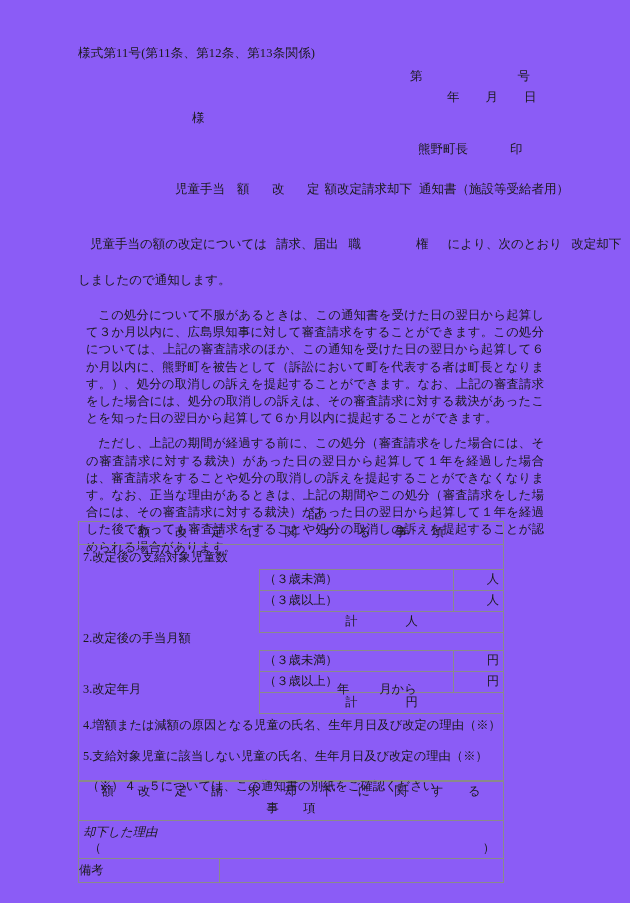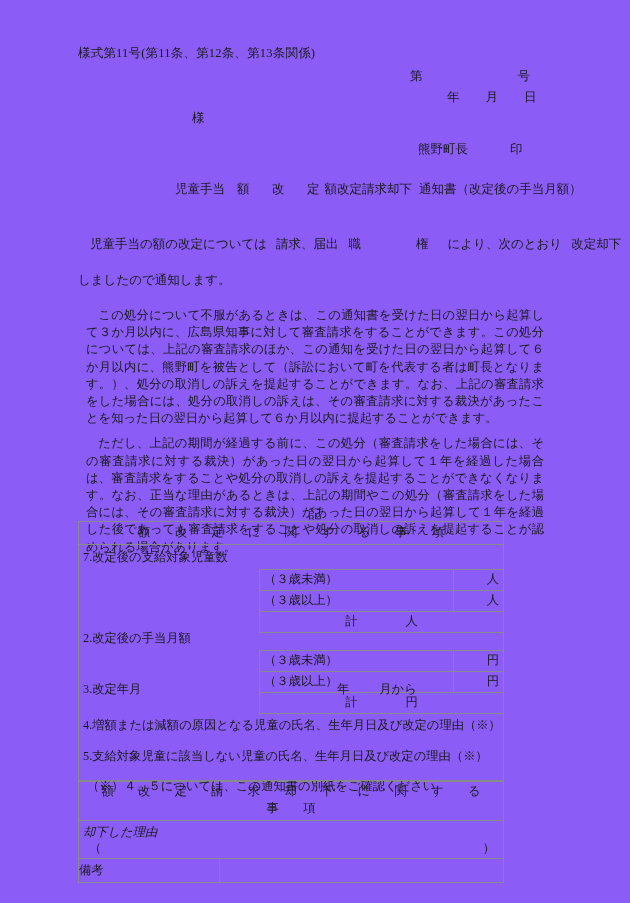--- a/index.html
+++ b/index.html
@@ -267,21 +267,21 @@
   <div class="issuer">
     <span>熊野町長</span><span class="seal-gap"></span><span>印</span>
   </div>
 
   <div class="title-row">
     <span class="t-lead">児童手当</span>
     <span class="stack">
       <span class="s-top">額　改　定</span>
       <span class="s-bot">額改定請求却下</span>
     </span>
-    <span class="t-lead">通知書（改定後の手当月額）</span>
+    <span class="t-lead">通知書（施設等受給者用）</span>
   </div>
 
   <div class="intro-row">
     <span class="i-seg">児童手当の額の改定については</span>
     <span class="stack">
       <span class="s-top">請求、届出</span>
       <span class="s-bot">職　　権</span>
     </span>
     <span class="i-seg">により、次のとおり</span>
     <span class="stack narrow">

